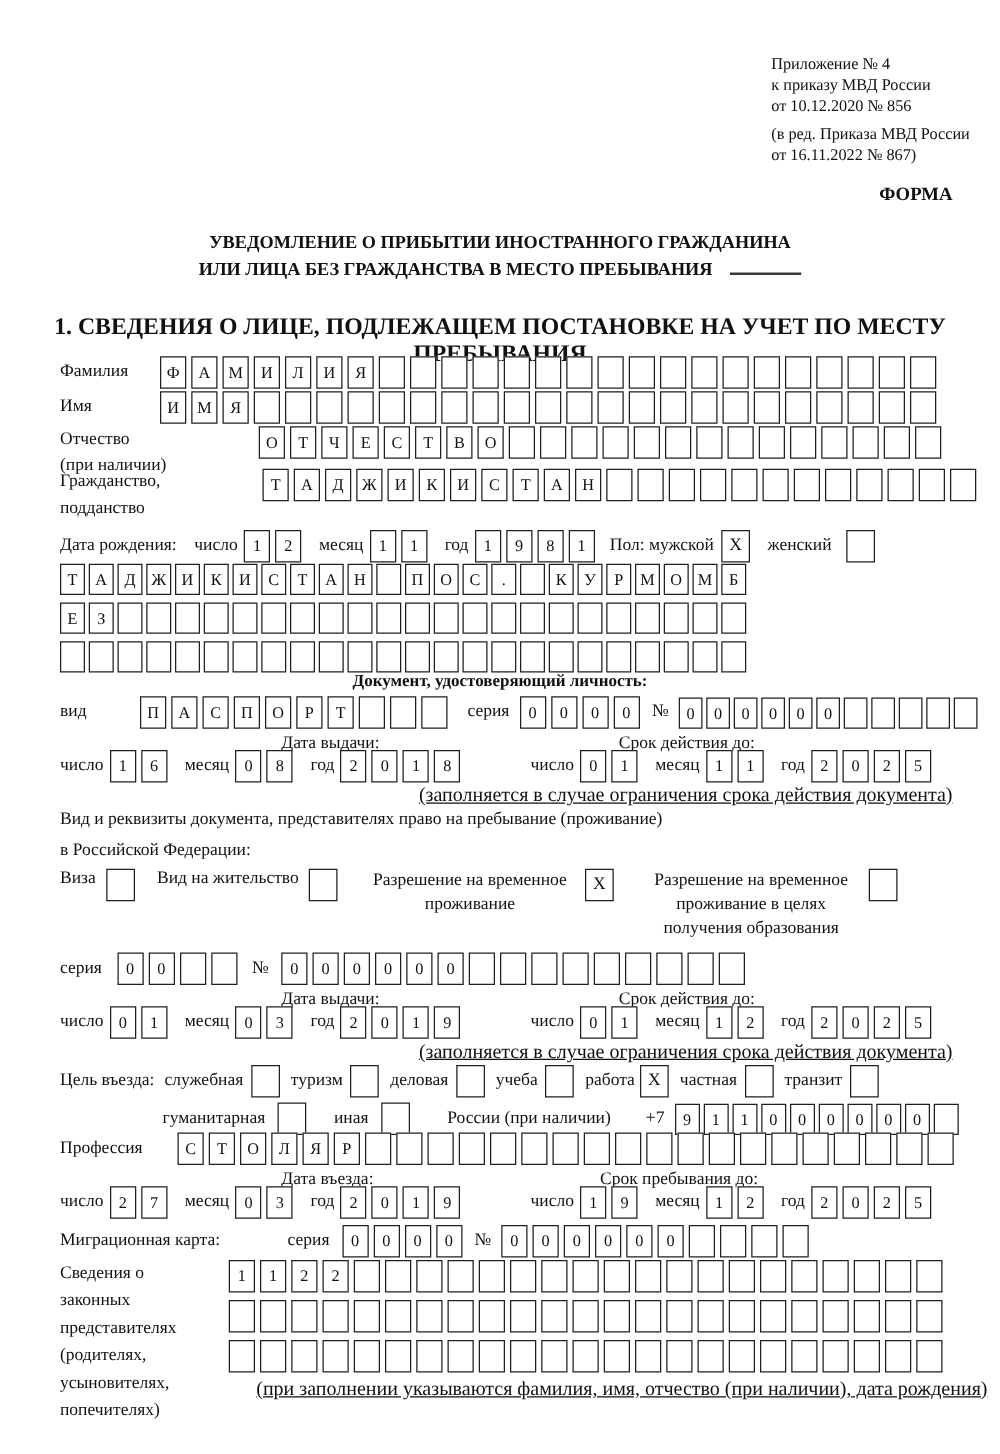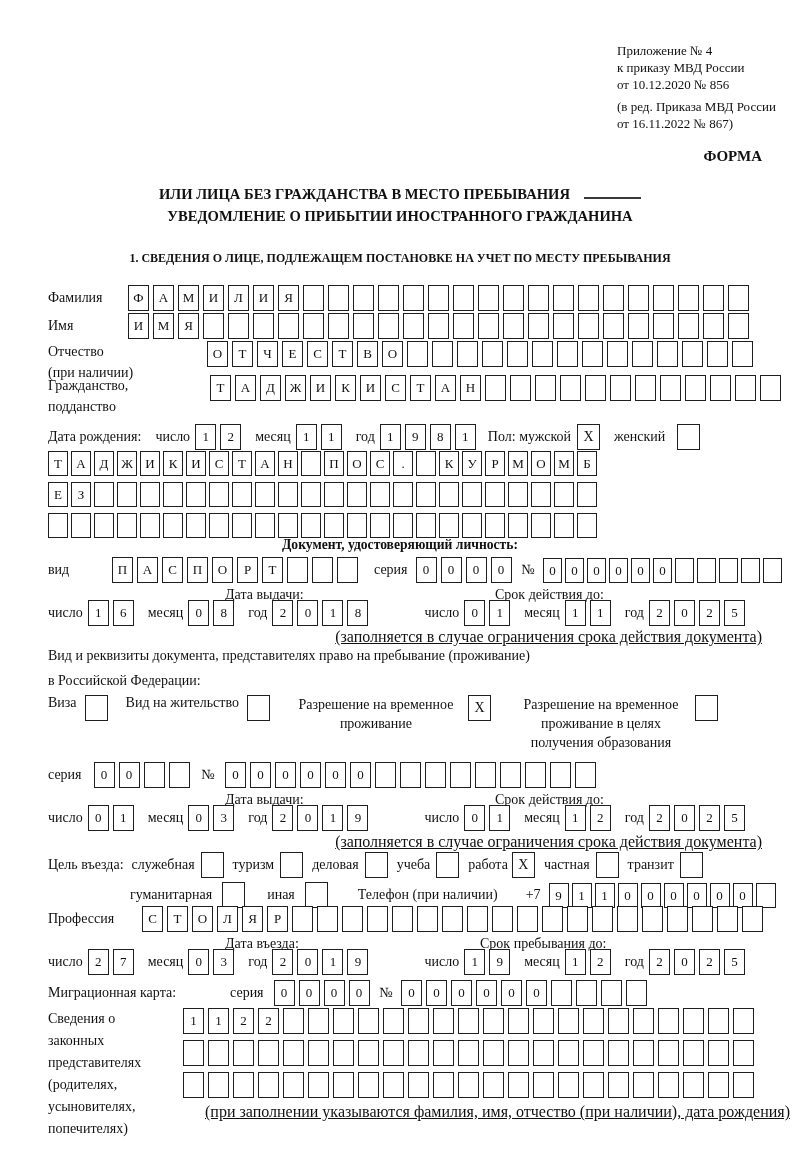--- a/index.html
+++ b/index.html
@@ -55,27 +55,27 @@
     <div class="appendix-line">к приказу МВД России</div>
     <div class="appendix-line">от 10.12.2020 № 856</div>
     <div style="height:5px;"></div>
     <div class="appendix-line">(в ред. Приказа МВД России</div>
     <div class="appendix-line">от 16.11.2022 № 867)</div>
   </div>
 
   <div class="abs b" style="top:148px; right:38px; font-size:15px;">ФОРМА</div>
 
   <div class="abs center b" style="top:183px; font-size:14.6px; line-height:22px;">
+    <div>УВЕДОМЛЕНИЕ О ПРИБЫТИИ ИНОСТРАННОГО ГРАЖДАНИНА</div>
     <div>
       <span>ИЛИ ЛИЦА БЕЗ ГРАЖДАНСТВА В МЕСТО ПРЕБЫВАНИЯ</span><span class="title-underline"></span>
     </div>
-    <div>УВЕДОМЛЕНИЕ О ПРИБЫТИИ ИНОСТРАННОГО ГРАЖДАНИНА</div>
-  </div>
-
-  <div class="abs center b" style="top:251px; font-size:12px;">1. СВЕДЕНИЯ О ЛИЦЕ, ПОДЛЕЖАЩЕМ ПОСТАНОВКЕ НА УЧЕТ ПО МЕСТУ ПРЕБЫВАНИЯ</div>
+  </div>
+
+  <div class="abs center b" style="top:251px; font-size:19px;">1. СВЕДЕНИЯ О ЛИЦЕ, ПОДЛЕЖАЩЕМ ПОСТАНОВКЕ НА УЧЕТ ПО МЕСТУ ПРЕБЫВАНИЯ</div>
 
   <div class="abs row" style="top:285px; left:48px;">
     <span class="lbl" style="width:80px; line-height:26px;">Фамилия</span>
     <span class="boxes">
         <span class="cbox">Ф</span>
         <span class="cbox">А</span>
         <span class="cbox">М</span>
         <span class="cbox">И</span>
         <span class="cbox">Л</span>
         <span class="cbox">И</span>
@@ -527,21 +527,21 @@
 
   <div class="abs row" style="top:882px; left:130px; align-items:center;">
     <span class="opt" style="align-items:center;">
       <span>гуманитарная</span>
       <span class="chk" style="margin-left:10px;"></span>
     </span>
     <span class="opt" style="align-items:center; margin-left:22px;">
       <span>иная</span>
       <span class="chk" style="margin-left:10px;"></span>
     </span>
-    <span style="margin-left:30px;">Телефон (при наличии)</span>
+    <span style="margin-left:30px;">России (при наличии)</span>
     <span style="margin-left:28px;">+7</span>
     <span class="boxes mid" style="margin-left:8px;">
         <span class="cbox">9</span>
         <span class="cbox">1</span>
         <span class="cbox">1</span>
         <span class="cbox">0</span>
         <span class="cbox">0</span>
         <span class="cbox">0</span>
         <span class="cbox">0</span>
         <span class="cbox">0</span>

